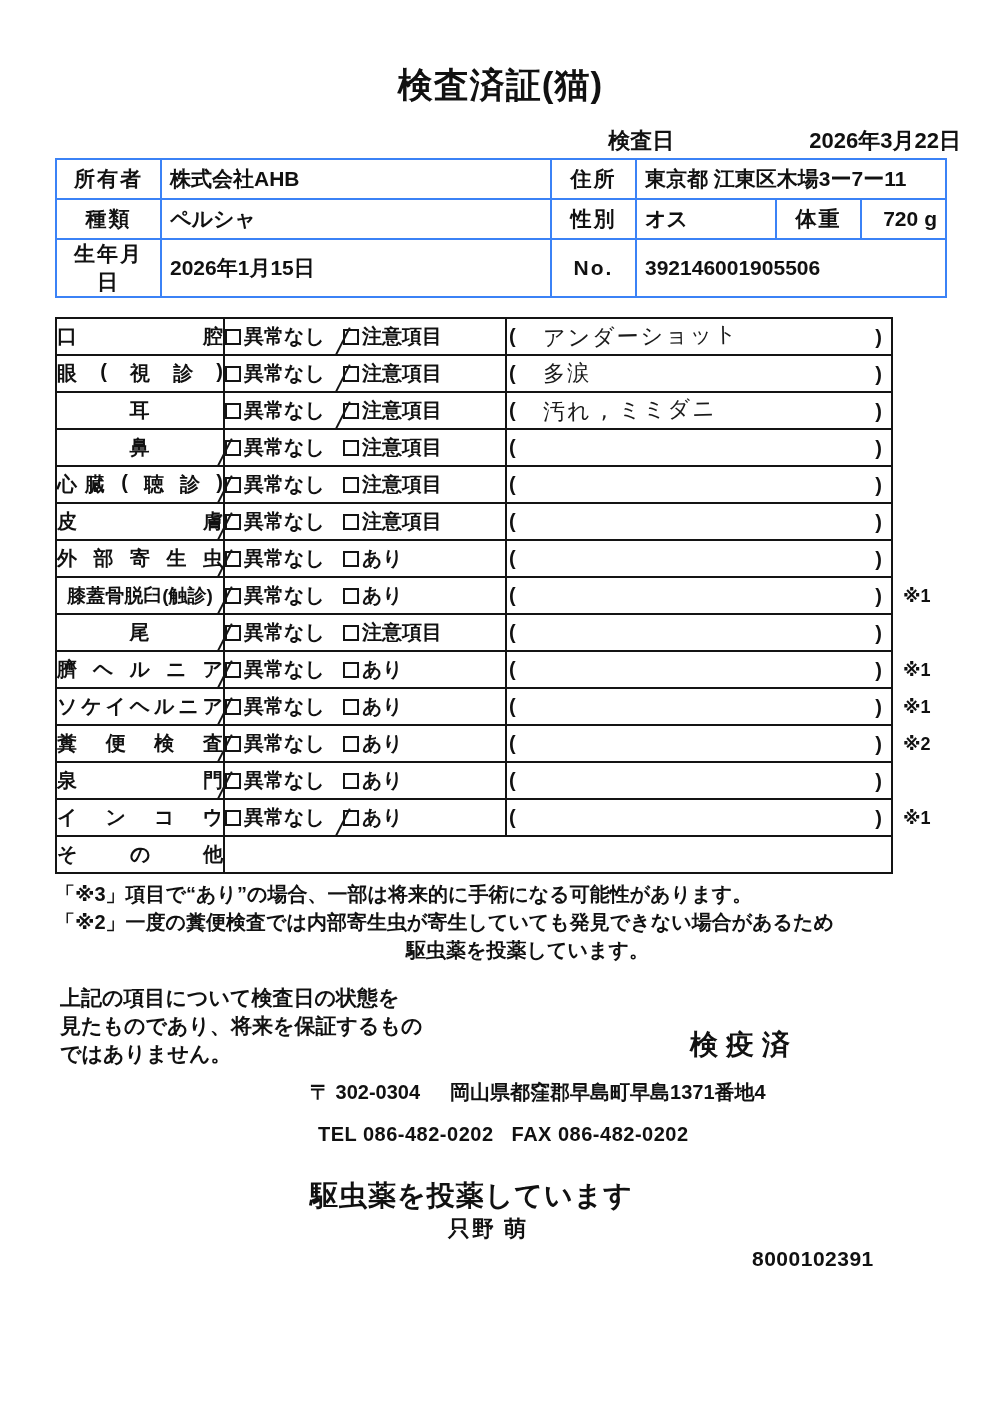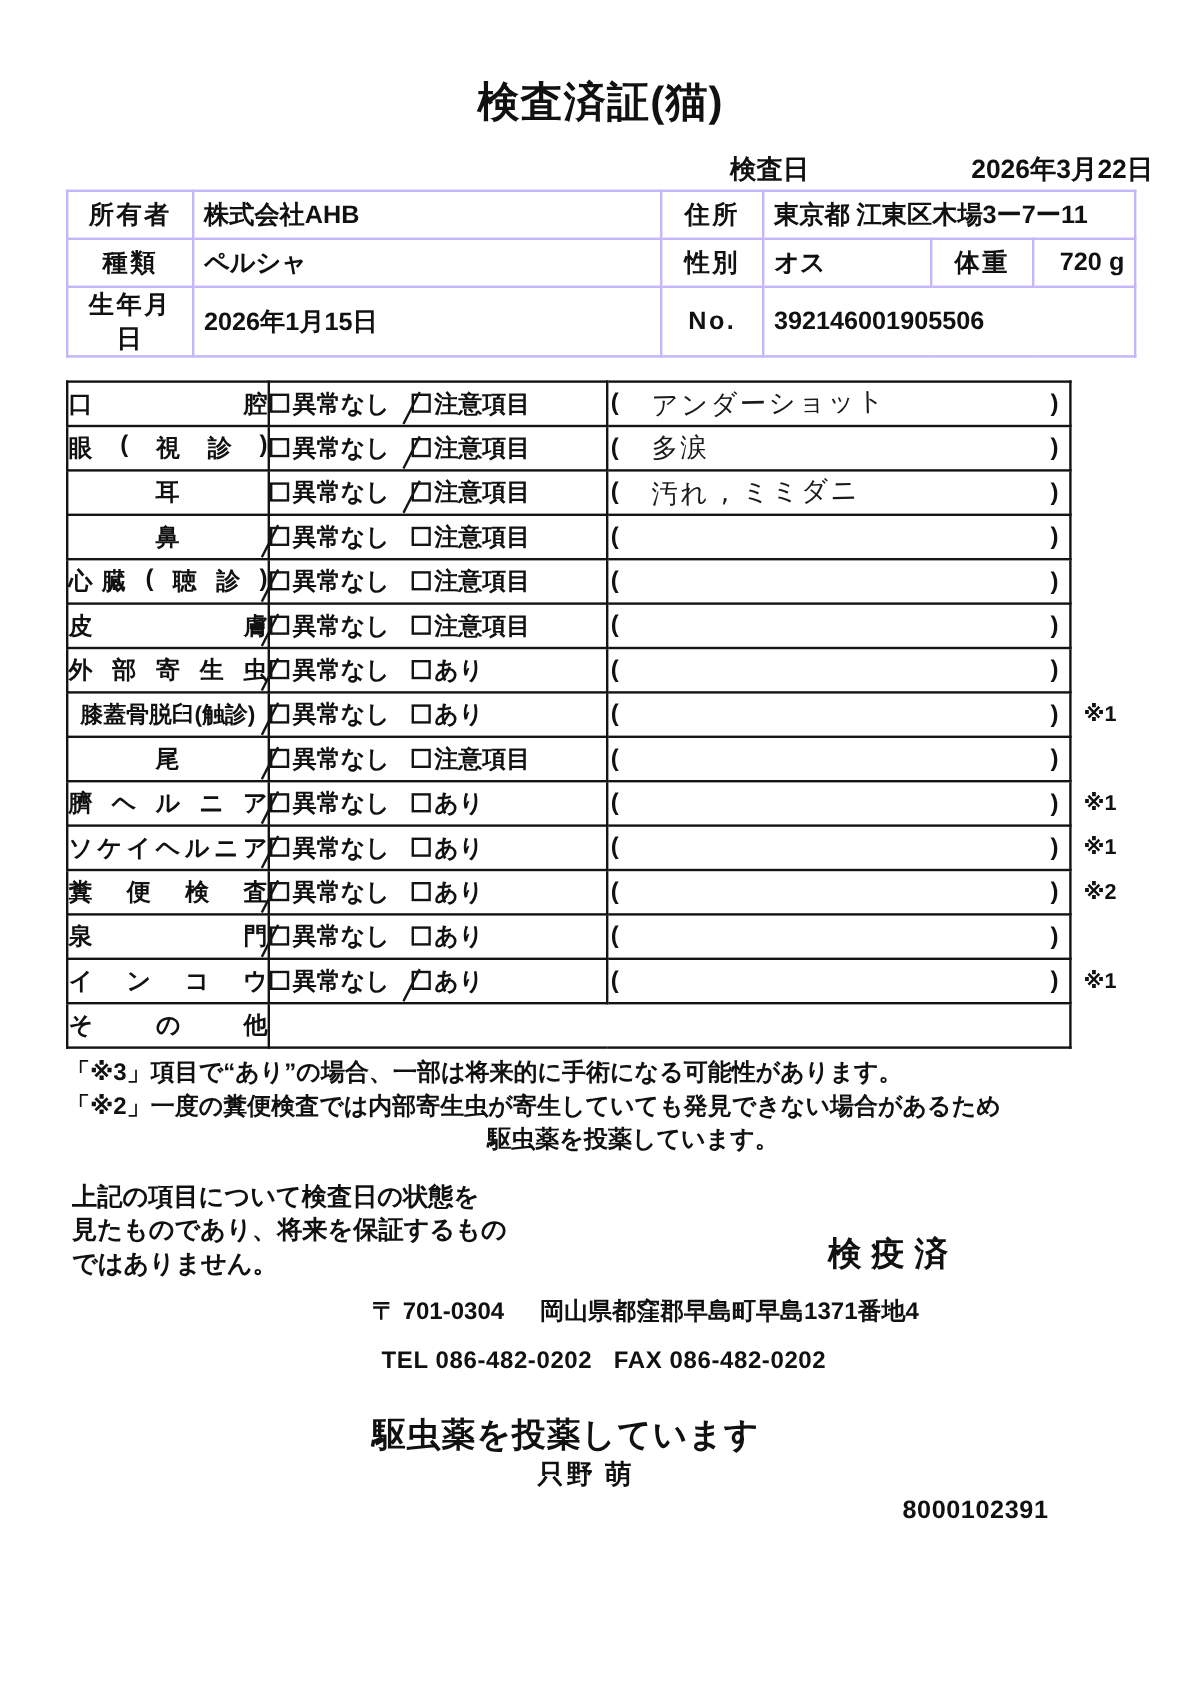--- a/index.html
+++ b/index.html
@@ -53,21 +53,21 @@
   
   .info-table {
     position: absolute;
     left: 55px;
     top: 158px;
     width: 890px;
     border-collapse: collapse;
     table-layout: fixed;
   }
   .info-table td {
-    border: 2px solid #c4b5fd;
+    border: 2px solid #3b82f6;
     height: 40px;
     font-size: 21px;
     font-weight: bold;
     padding: 0 8px;
     vertical-align: middle;
     box-sizing: border-box;
   }
   .lbl {
     text-align: center;
     letter-spacing: 2px;
@@ -587,21 +587,21 @@
 
   <div class="disclaimer">
     <div>上記の項目について検査日の状態を</div>
     <div>見たものであり、将来を保証するもの</div>
     <div>ではありません。</div>
   </div>
 
   <div class="stamp">検疫済</div>
 
   <div class="addr-line">
-    <span class="addr-zip">〒 701-0304</span><span>岡山県都窪郡早島町早島1371番地4</span>
+    <span class="addr-zip">〒 302-0304</span><span>岡山県都窪郡早島町早島1371番地4</span>
   </div>
   <div class="tel-line">
     <span>TEL 086-482-0202</span><span class="tel-gap"></span><span>FAX 086-482-0202</span>
   </div>
   <div class="clinic-name">駆虫薬を投薬しています</div>
   <div class="vet-name">只野 萌</div>
   <div class="serial">8000102391</div>
 
 </div>
 

